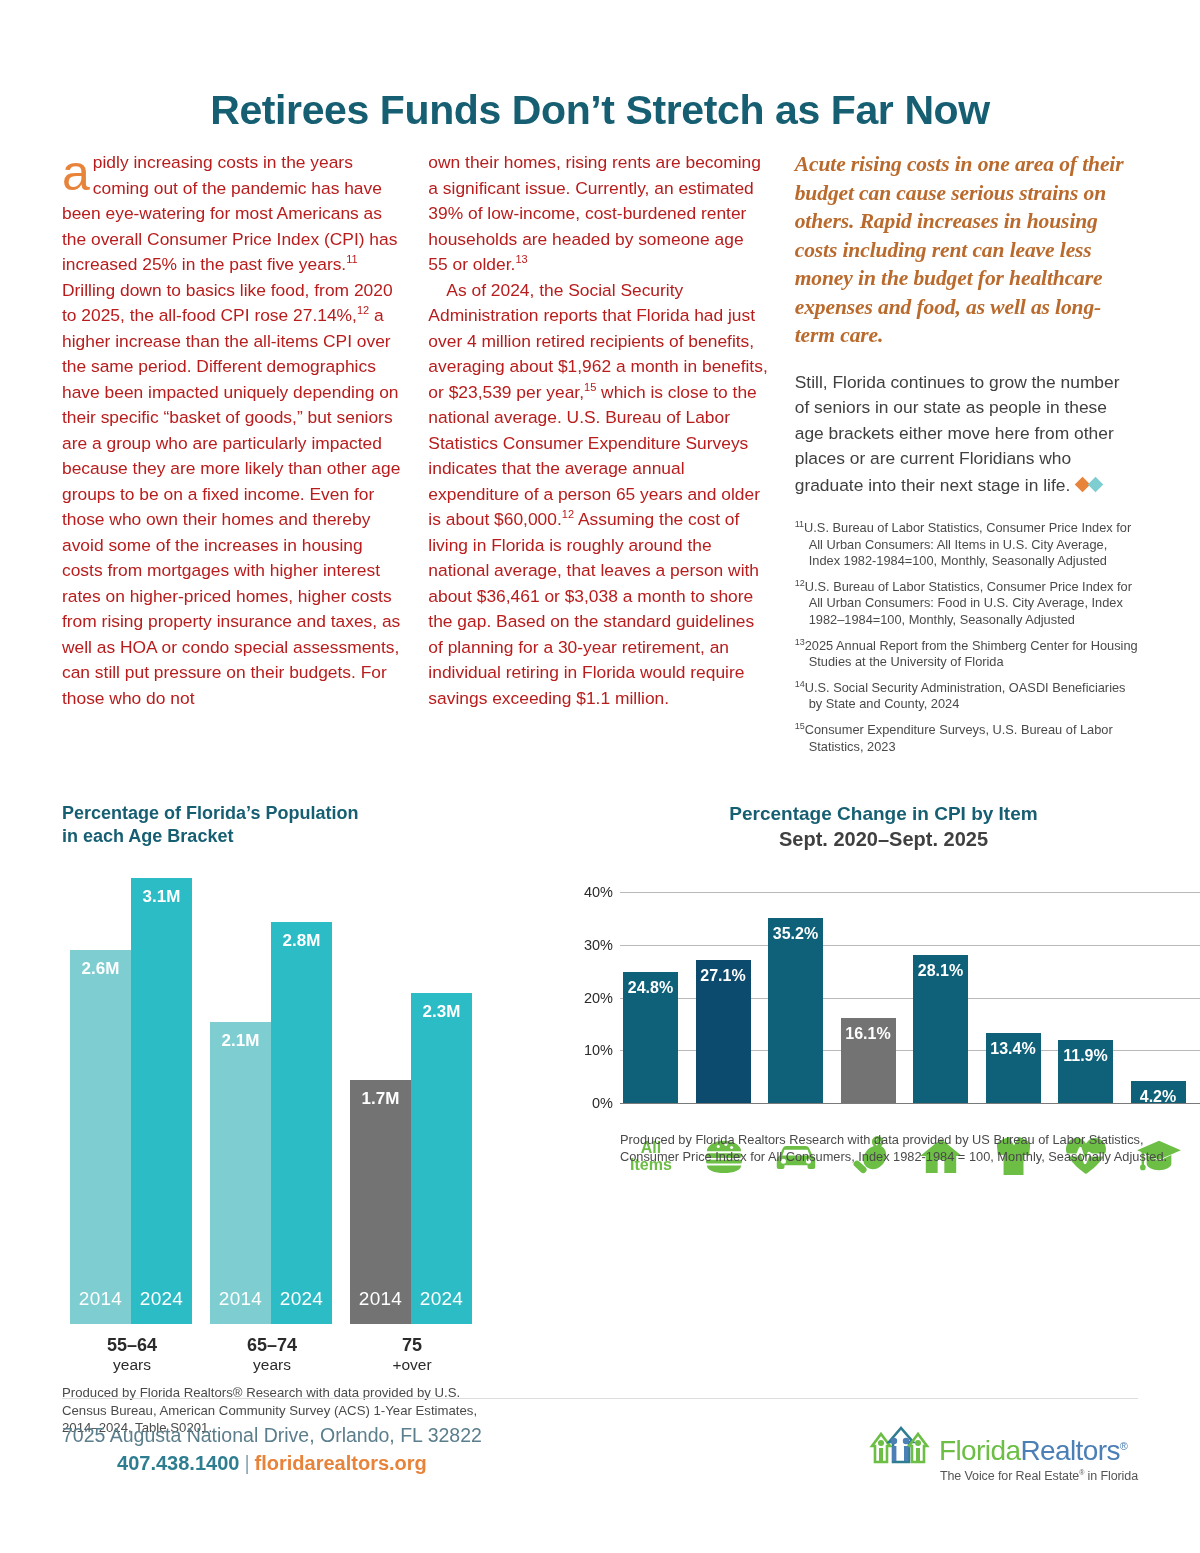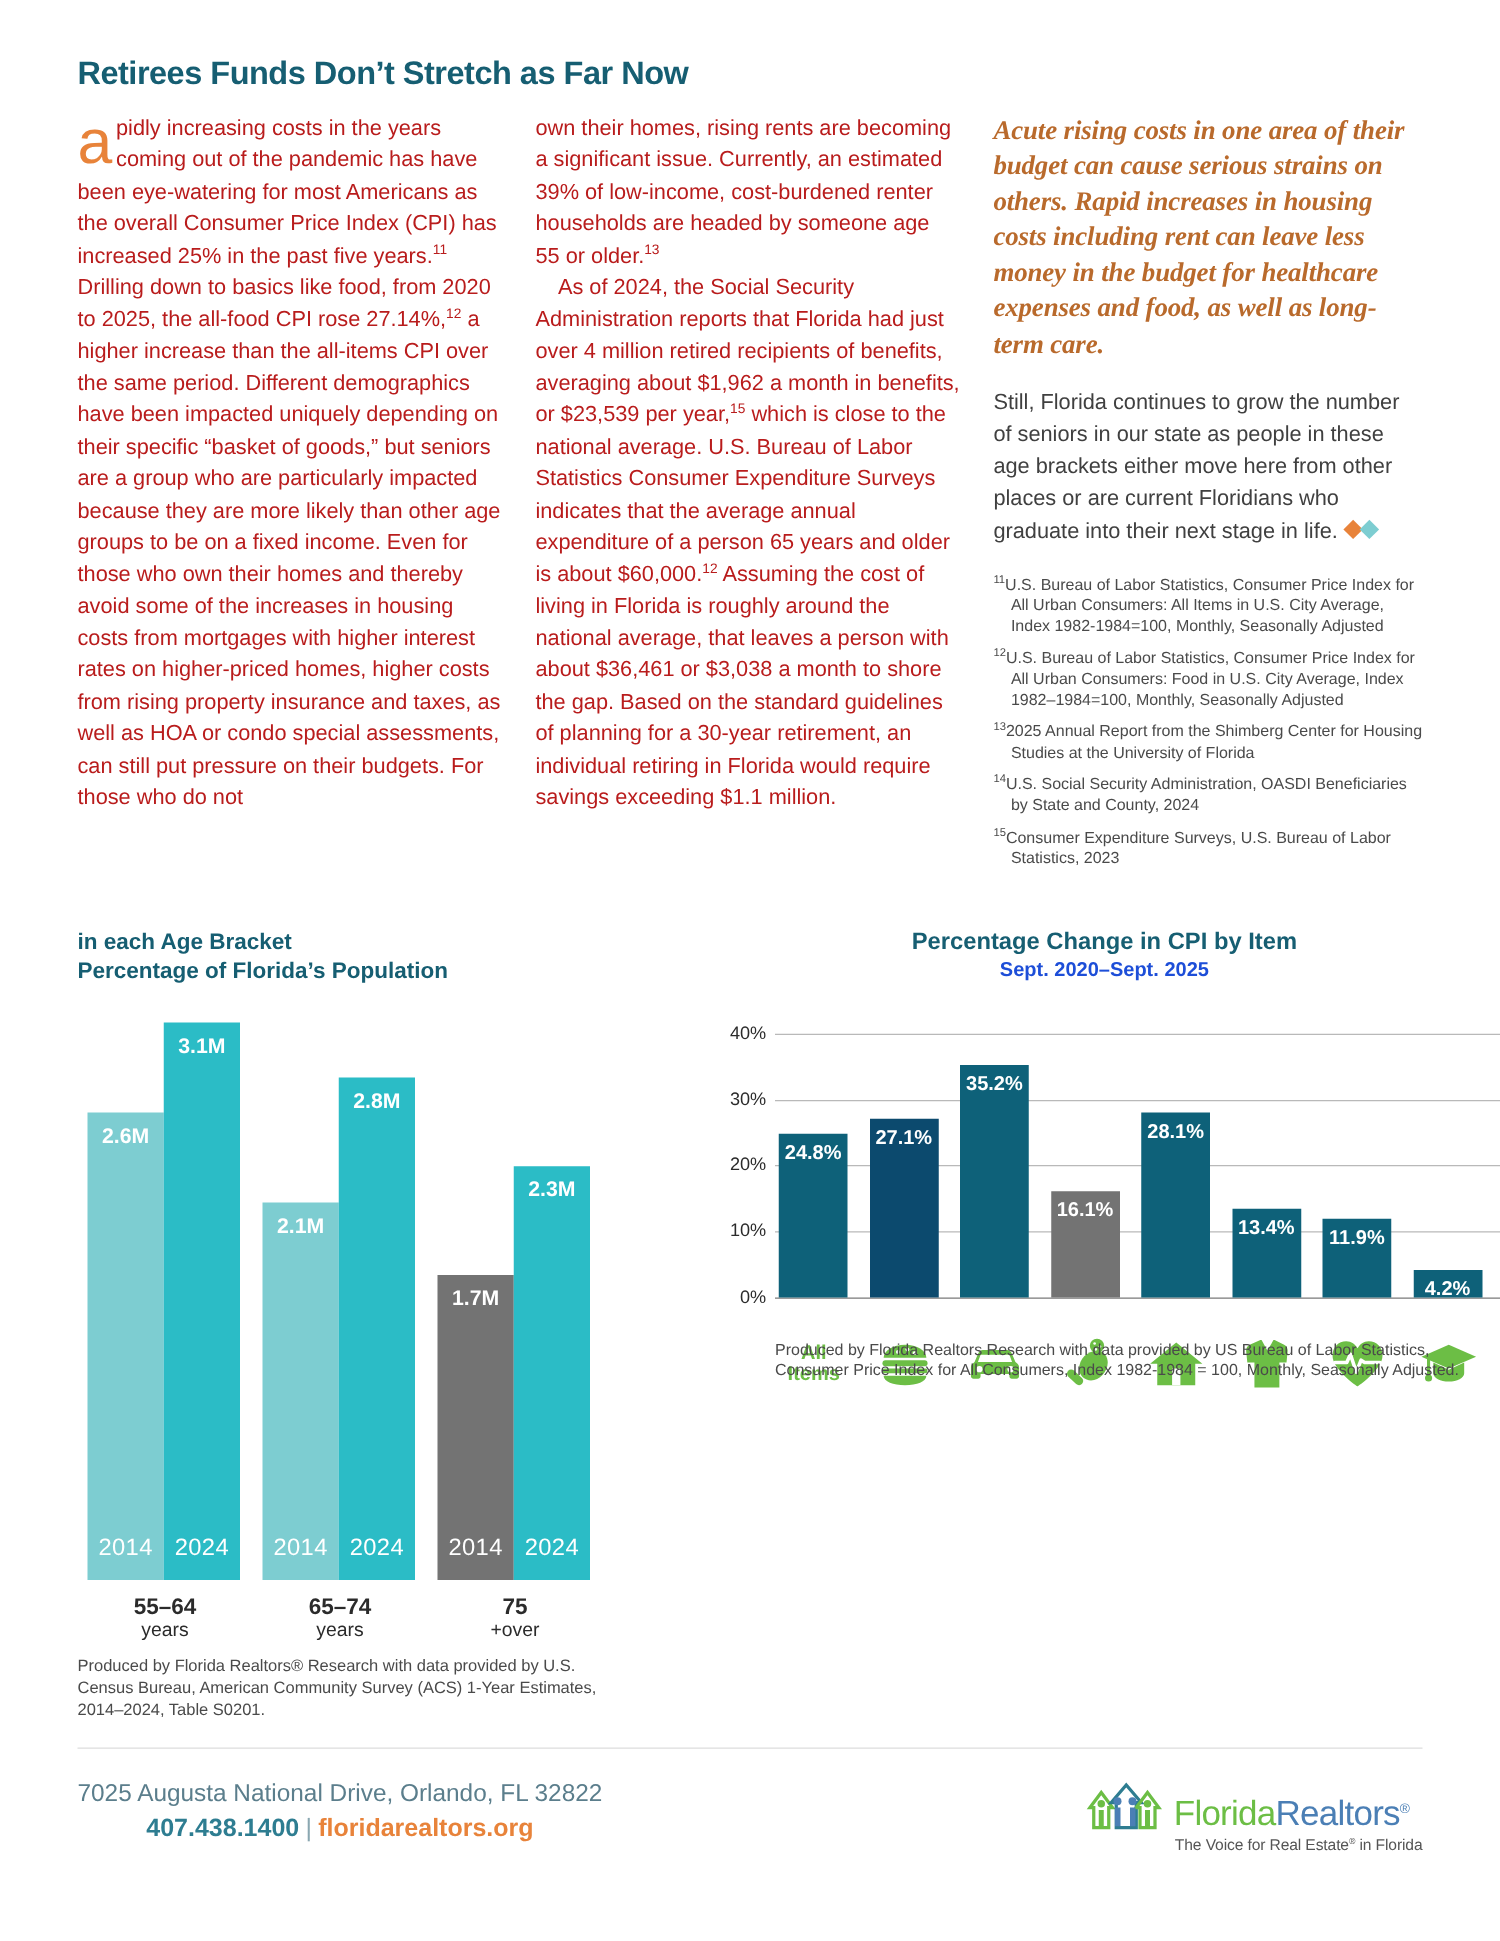--- a/index.html
+++ b/index.html
@@ -7,22 +7,22 @@
     width: 1200px; height: 1553px;
     background: #ffffff;
     font-family: "Liberation Sans", sans-serif;
     color: #3a3a3a;
     overflow: hidden;
   }
   .page { position: relative; width: 1200px; height: 1553px; padding: 0 62px; }
 
   
   .headline {
-    font-size: 26px; font-weight: bold; color: #165E72;
-    letter-spacing: -0.4px; padding-top: 44px; line-height: 1.1;
+    font-size: 41px; font-weight: bold; color: #165E72;
+    letter-spacing: -0.4px; padding-top: 88px; line-height: 1.1; text-align: center;
   }
 
   
   .columns { display: flex; gap: 27px; margin-top: 17px; }
   .col { width: 348px; }
   .col.c3 { width: 352px; }
   .body-p {
     font-size: 17.4px; line-height: 25.5px; color: #b91c1c;
     text-align: left;
   }
@@ -91,21 +91,21 @@
     font-size: 13.2px; line-height: 17.5px; color: #4a4a4a;
   }
 
   
   .cpi {
     position: absolute; left: 505px; top: 0; width: 633px; height: 420px;
   }
   .cpi-title {
     text-align: center; font-size: 19px; font-weight: bold; color: #165E72; line-height: 24px;
   }
-  .cpi-sub { text-align: center; font-size: 16px; font-weight: bold; color: #1d4ed8; margin-top: 2px; }
+  .cpi-sub { text-align: center; font-size: 20px; font-weight: bold; color: #404040; margin-top: 2px; }
   .cpi-plot { position: relative; margin-top: 20px; height: 232px; }
   .cpi-ylabels { position: absolute; left: 0; top: 0; width: 46px; height: 232px; }
   .cpi-ylabel {
     position: absolute; right: 0; font-size: 14.5px; color: #2b2b2b;
     transform: translateY(-50%); white-space: nowrap;
   }
   .cpi-grid { position: absolute; left: 53px; right: 0; top: 0; height: 232px; }
   .cpi-line { position: absolute; left: 0; right: 0; height: 1px; background: #b9b9b9; }
   .cpi-bars { position: absolute; left: 53px; right: 0; bottom: 0; height: 232px; }
   .cpi-bar {
@@ -177,22 +177,22 @@
         <p class="fn"><sup>13</sup><span>2025 Annual Report from the Shimberg Center for Housing Studies at the University of Florida</span></p>
         <p class="fn"><sup>14</sup><span>U.S. Social Security Administration, OASDI Beneficiaries by State and County, 2024</span></p>
         <p class="fn"><sup>15</sup><span>Consumer Expenditure Surveys, U.S. Bureau of Labor Statistics, 2023</span></p>
       </div>
     </div>
   </div>
 
   <div class="charts">
 
     <div class="chart-title-left">
+      <div>Percentage of Florida’s Population</div>
       <div>in each Age Bracket</div>
-      <div>Percentage of Florida’s Population</div>
     </div>
 
     <div class="pop-chart">
       <div class="pop-groups" id="pop-groups">
           <div class="pop-group" style="left: 8px;">
             <div class="pop-bar y2014" style="height: 374px; background: rgb(125, 205, 209);">
               <div class="pop-val">2.6M</div>
               <div class="pop-year">2014</div>
             </div>
             <div class="pop-bar y2024" style="height: 446px; background: rgb(43, 188, 198);">

